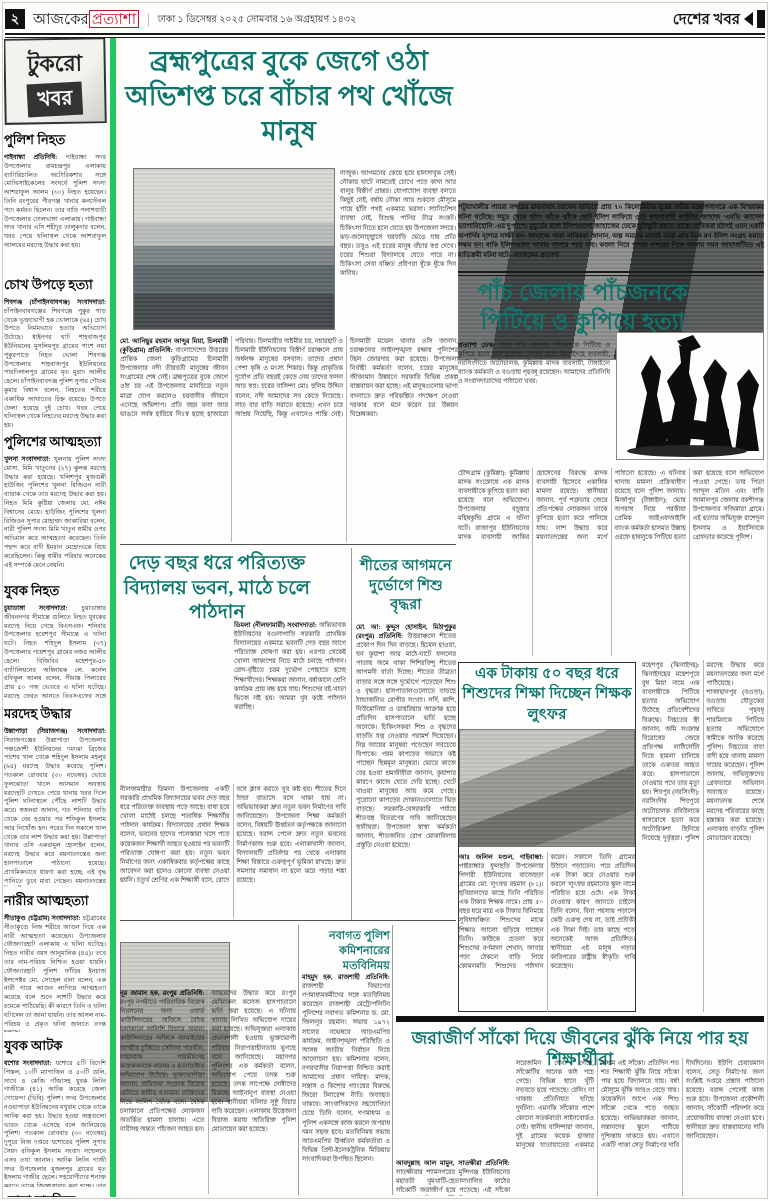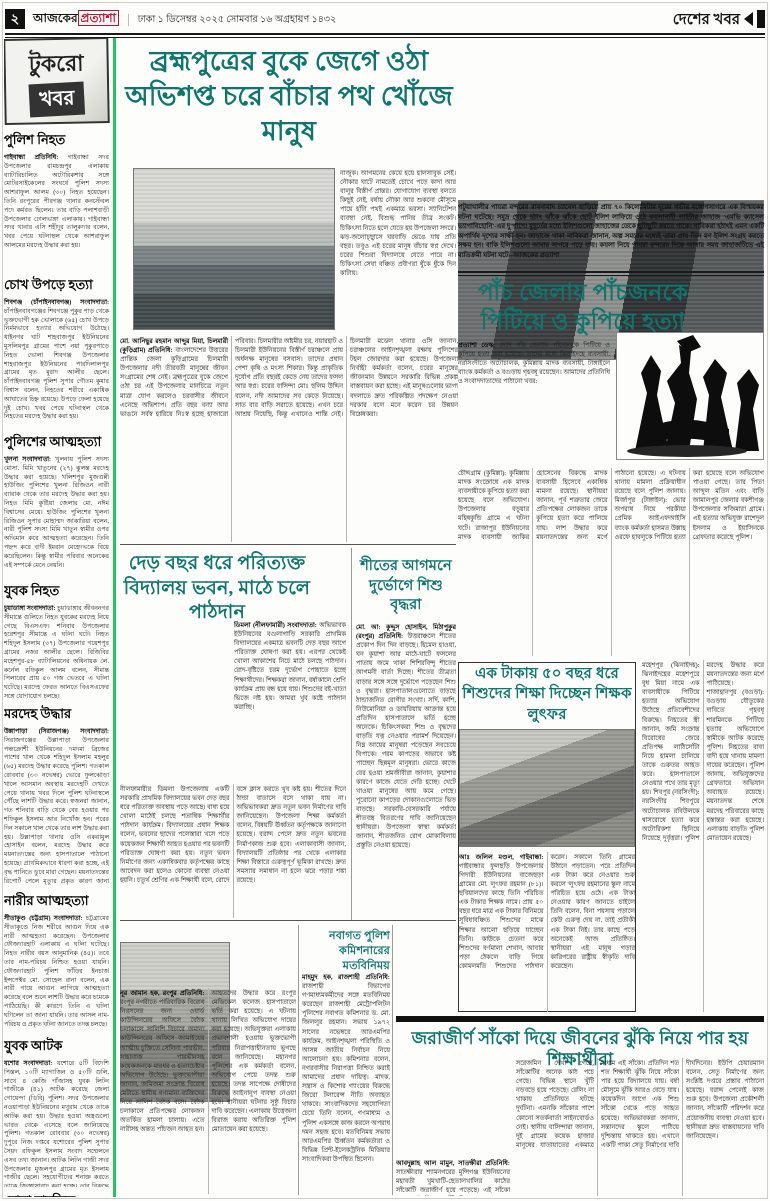--- a/index.html
+++ b/index.html
@@ -24,28 +24,28 @@
   .cols4 { column-count:4; column-gap:7px; column-rule:1px solid #b5b5b5; }
   .photo { background:#9b9b9b; position:relative; overflow:hidden; border:1px solid #777; }
   .photo::after { content:""; position:absolute; inset:0;
     background:repeating-linear-gradient(0deg, rgba(255,255,255,.06) 0 2px, rgba(0,0,0,.05) 2px 4px); }
   .caption { font-size:6.6px; line-height:1.45; text-align:justify; color:#111; font-weight:bold; }
   
   .hdr { position:absolute; left:5px; right:5px; top:7px; height:24px;
     display:flex; align-items:center; gap:8px; }
   .pagebox { width:20px; height:20px; background:#111; color:#fff; font-weight:bold;
     display:flex; align-items:center; justify-content:center; font-size:13px; }
-  .masthead { font-weight:bold; font-size:12px; white-space:nowrap; }
+  .masthead { font-weight:normal; font-size:15px; white-space:nowrap; }
   .masthead .red { color:#c8102e; border:1px solid #c8102e; padding:0 2px; }
   .dateline { font-size:9.5px; color:#222; white-space:nowrap; }
   .section-lbl { margin-left:auto; font-weight:bold; font-size:15px; white-space:nowrap; display:flex; align-items:center; gap:4px;font-family:Liberation Serif, serif;}
   .marker { width:9px; height:14px; background:#111; clip-path:polygon(100% 0,100% 100%,0 50%); }
   
   .sidebar { position:absolute; left:4px; top:38px; width:112px; bottom:4px;
-    border-right:3px solid #22c55e; padding-right:4px; overflow:hidden; }
+    border-right:6px solid #22c55e; padding-right:4px; overflow:hidden; }
   .sb-logo { border:2px solid #333; background:linear-gradient(135deg,#f2f2ee 60%,#cfcfc9);
     height:86px; margin-bottom:6px; display:flex; flex-direction:column;
     align-items:center; justify-content:center; transform:rotate(-1deg); }
   .sb-logo .l1 { font-size:22px; font-weight:bold; color:#222; }
   .sb-logo .l2 { font-size:20px; font-weight:bold; color:#fff; background:#333; padding:0 10px; transform:rotate(-2deg); }
   .sb-item h3 { font-size:13px; font-weight:bold; text-align:left; margin:4px 0 2px; color:#000; }
   .sb-item .body-txt { font-size:6.2px; }
   .bar-black { background:#111; height:6px; }
 </style>
 </head>

